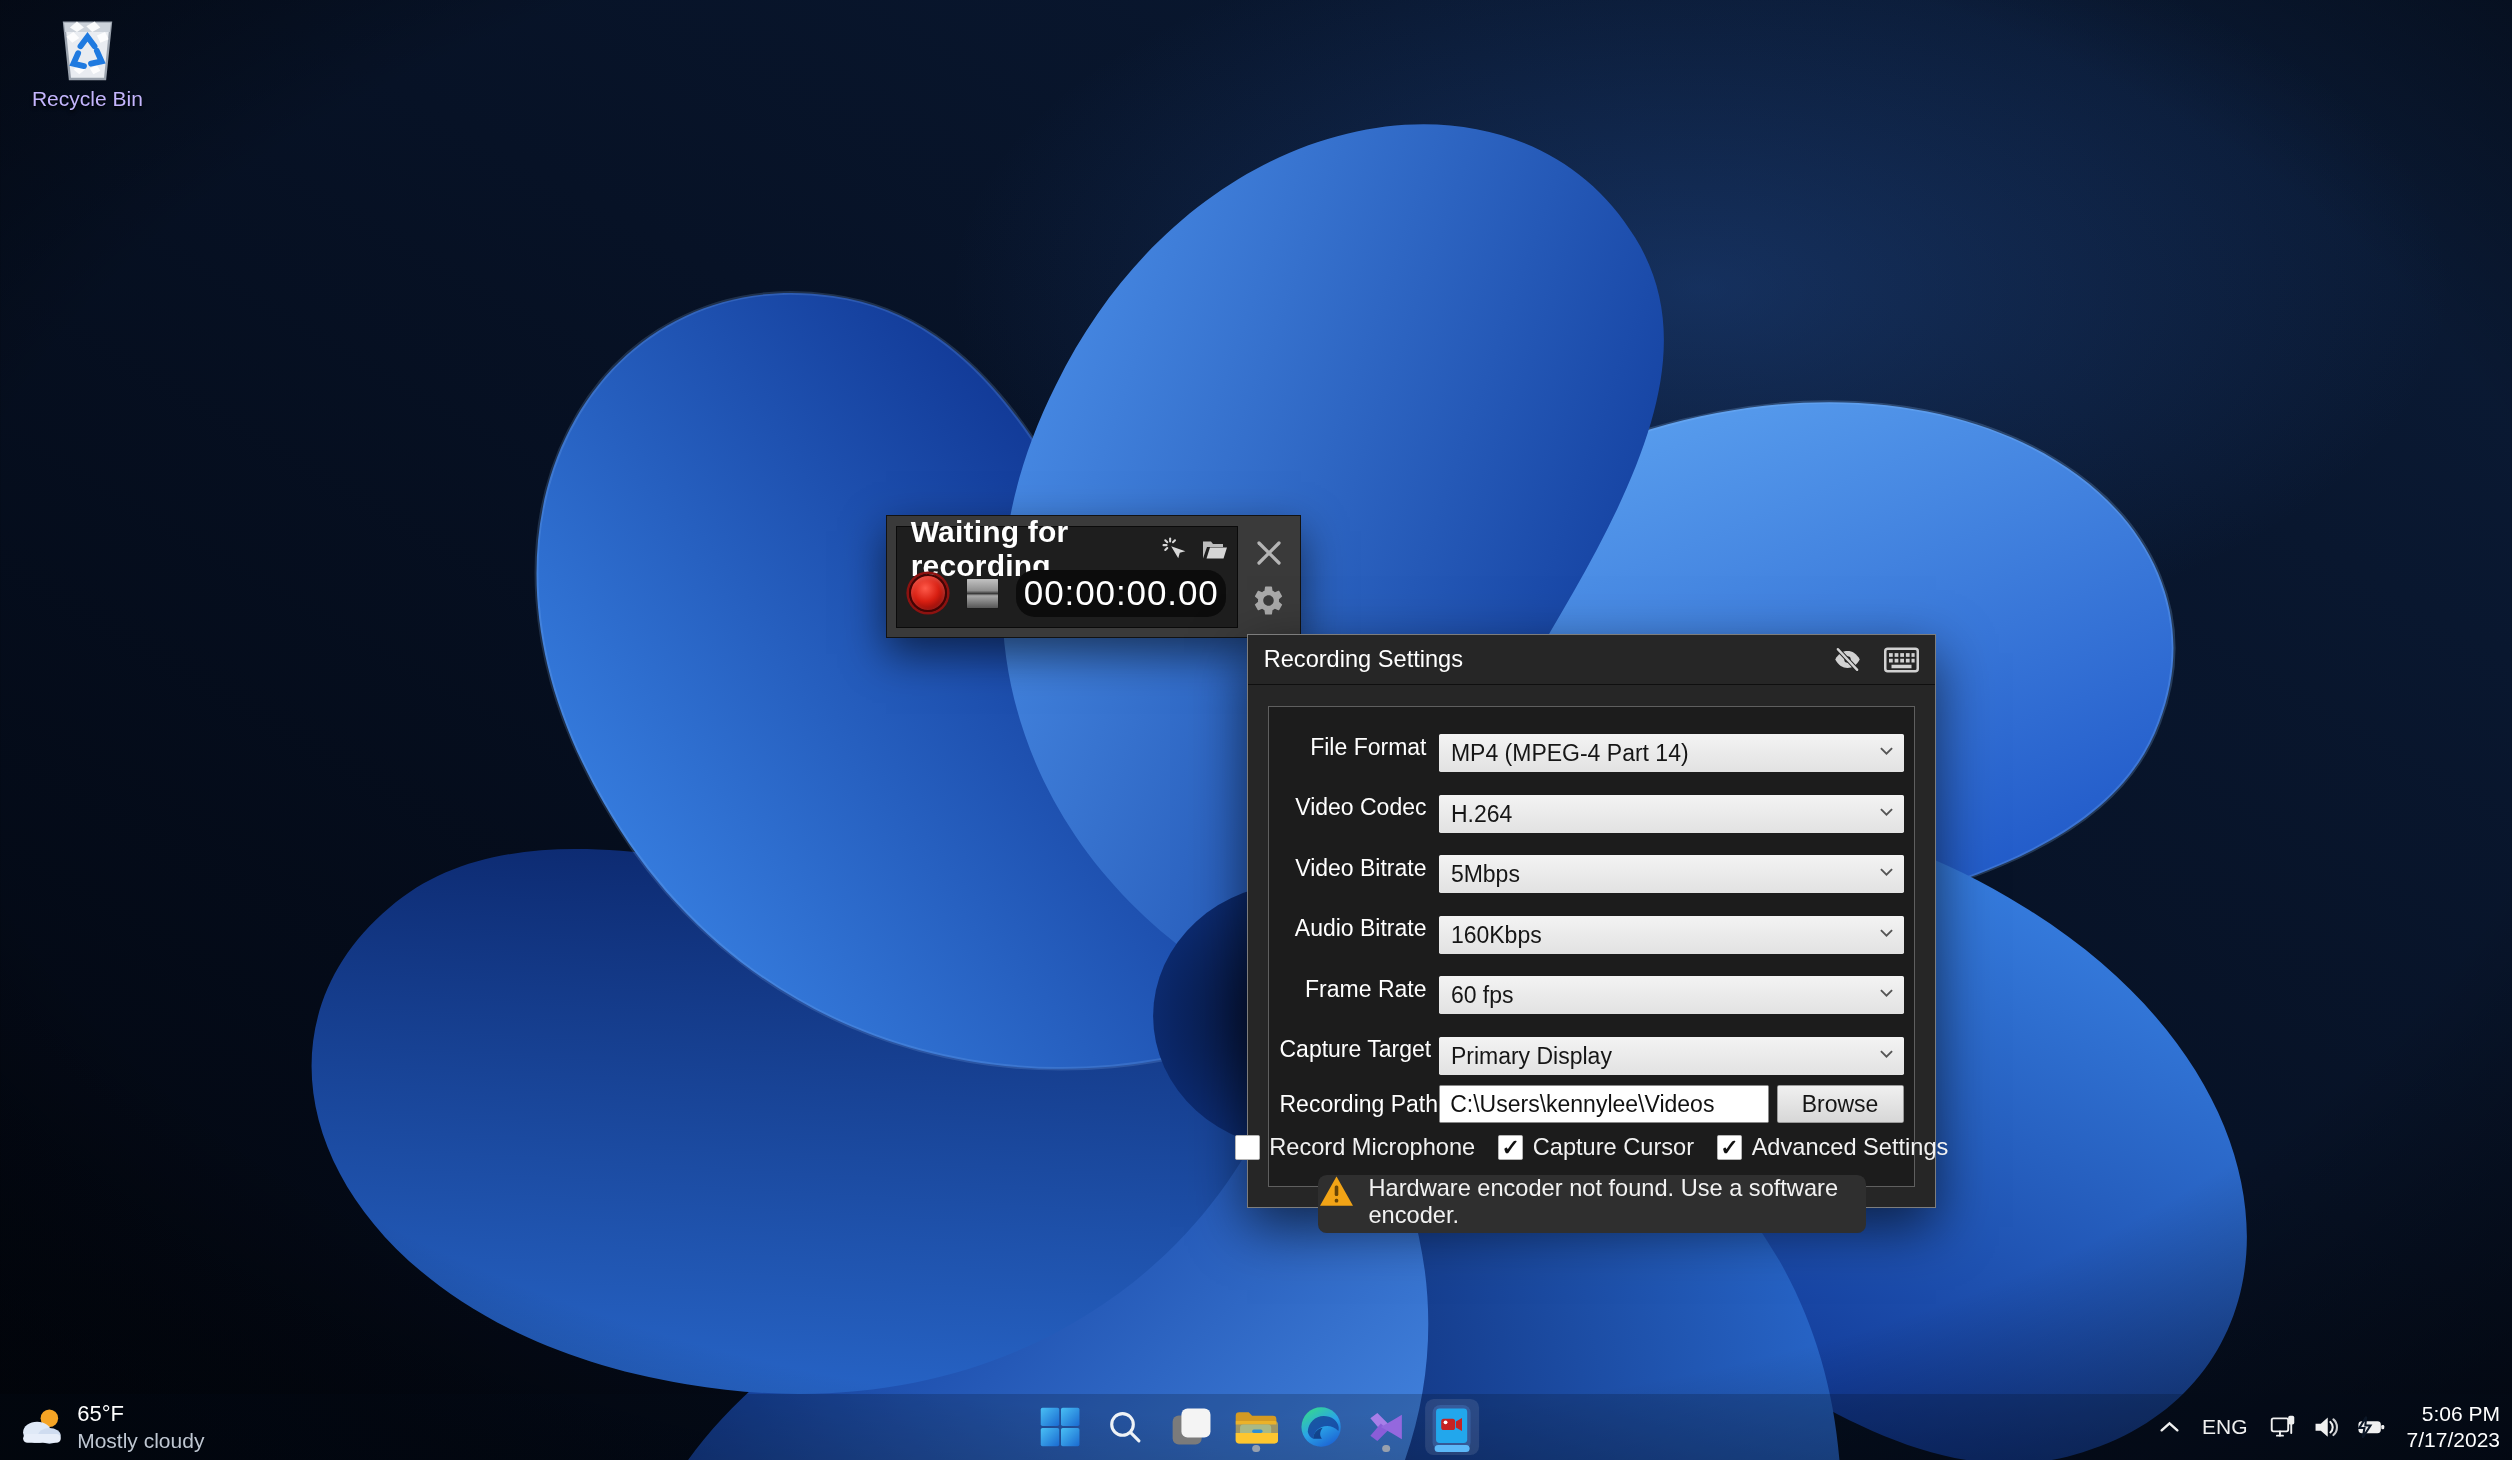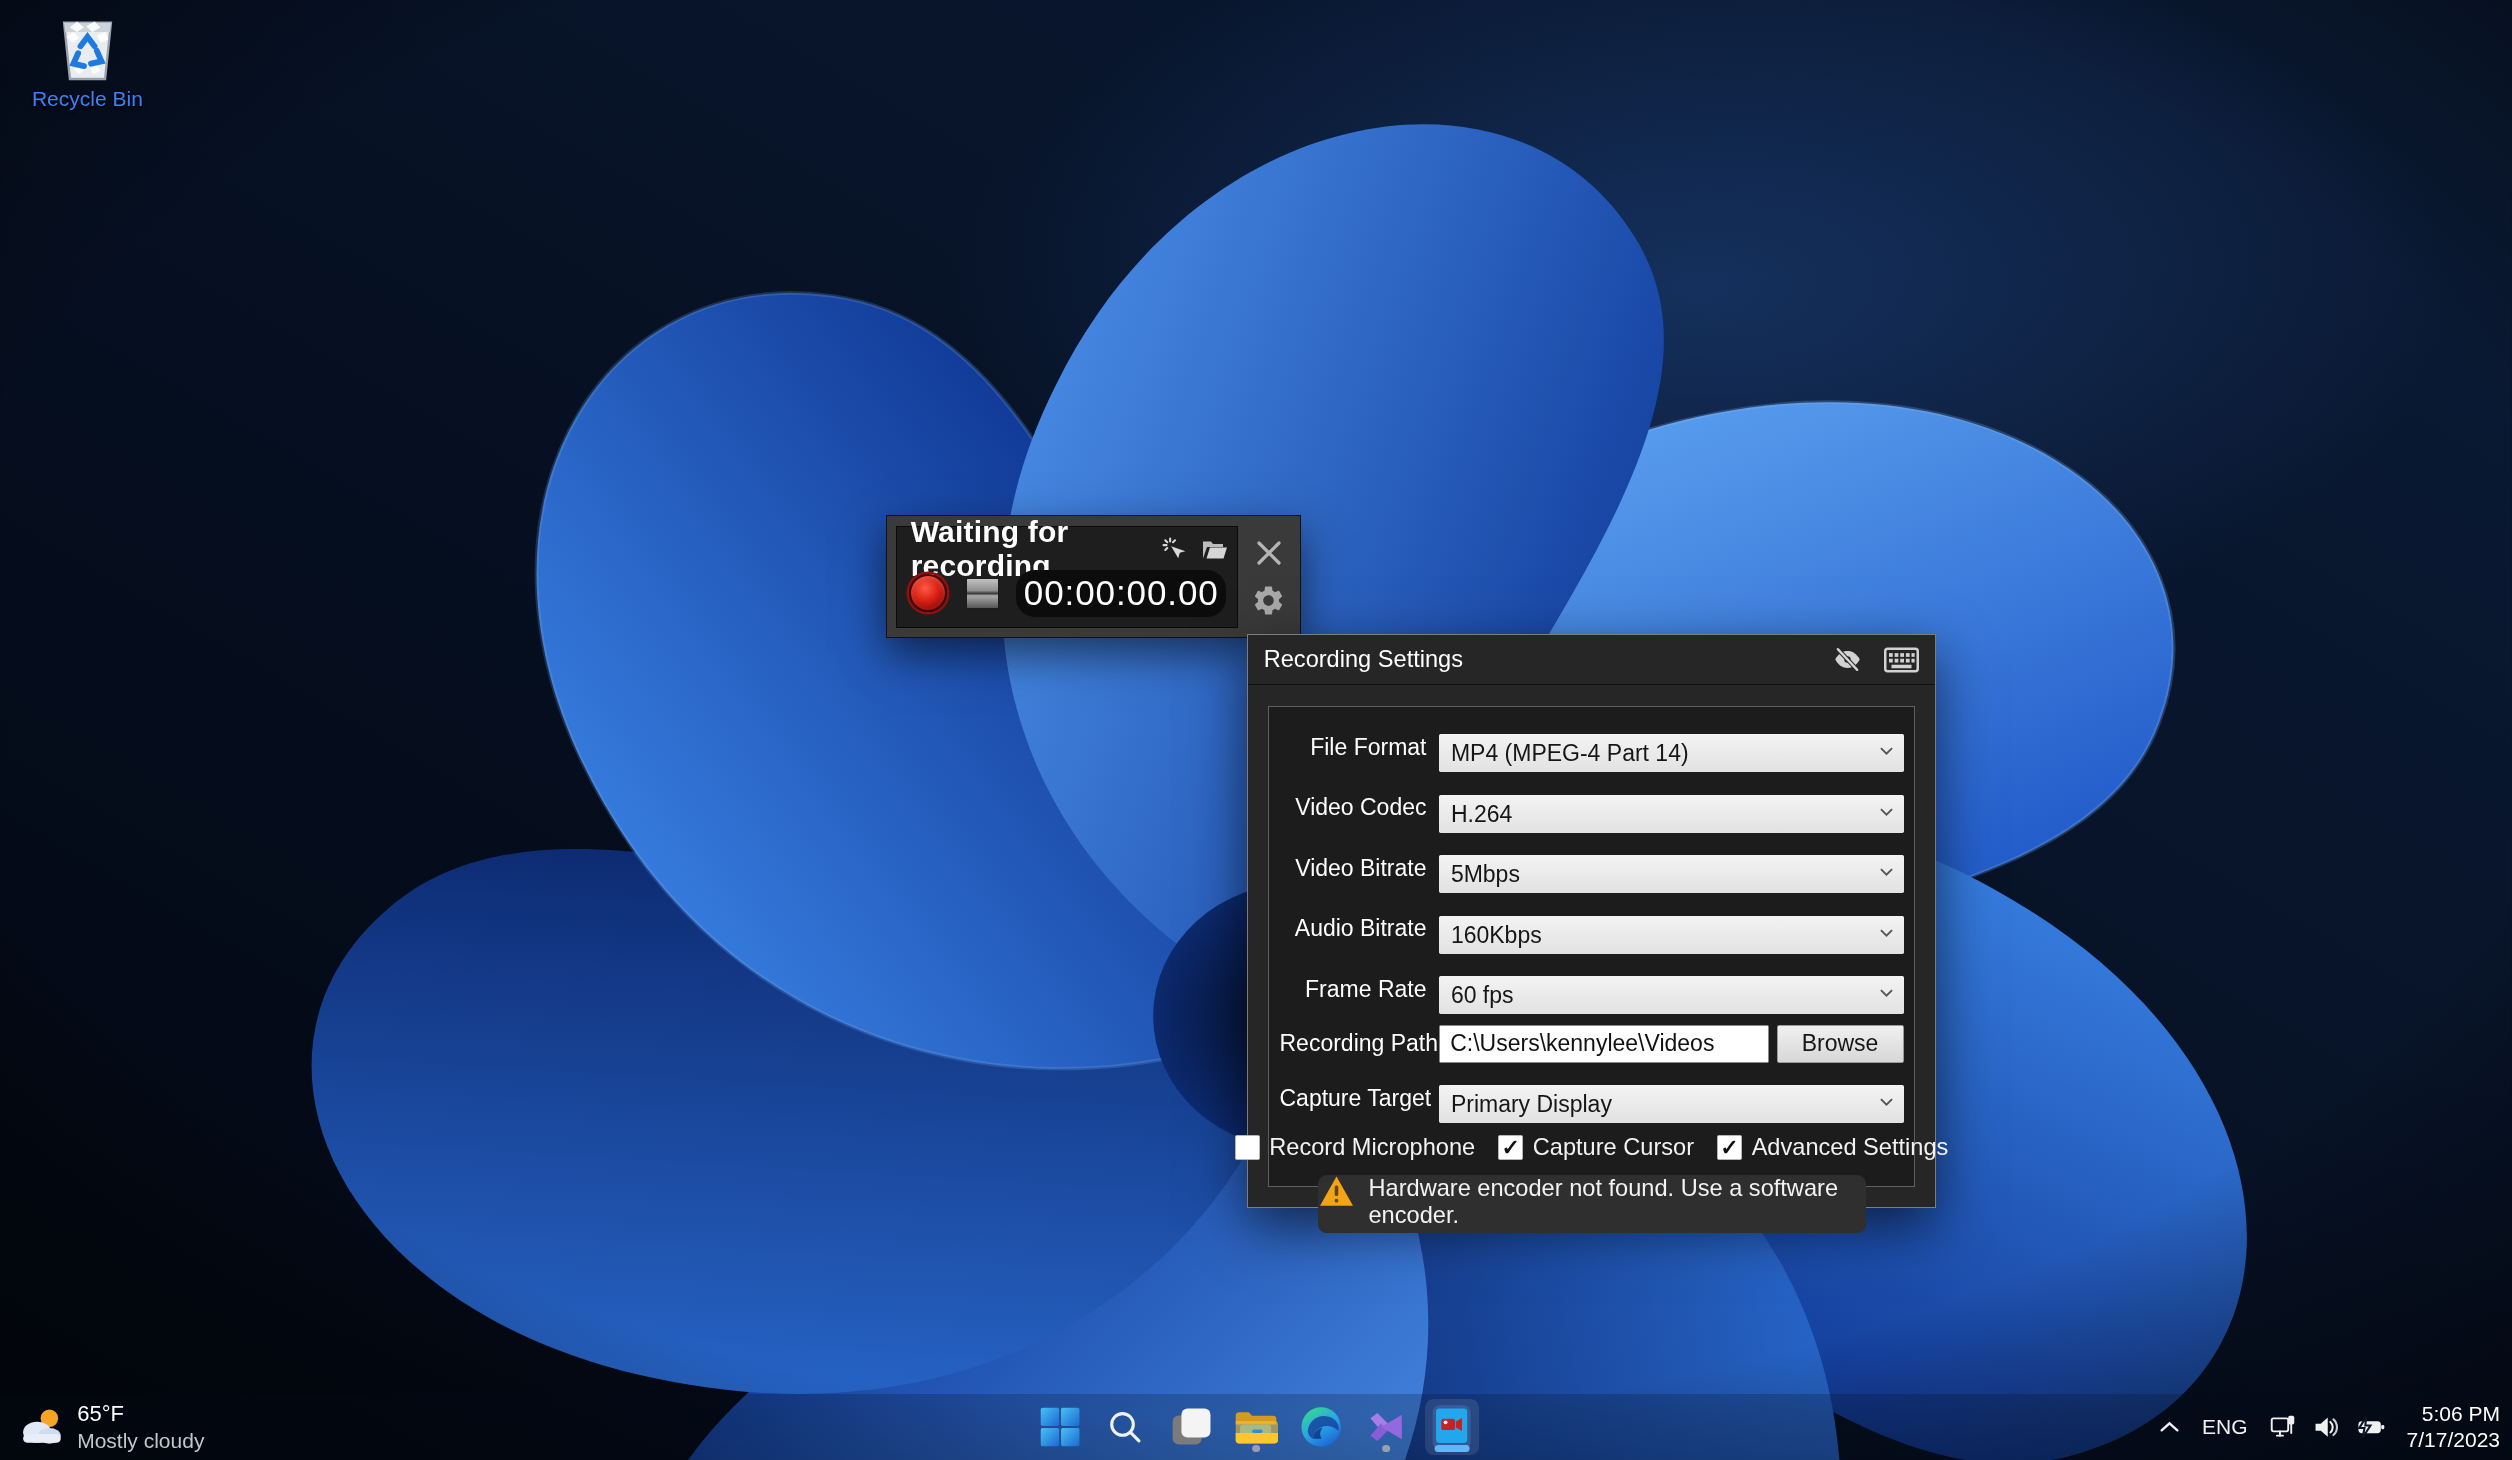--- a/index.html
+++ b/index.html
@@ -5,21 +5,21 @@
   html,body{margin:0;padding:0;background:#000;}
   #screen{position:relative;width:2512px;height:1460px;overflow:hidden;
           font-family:"Liberation Sans",sans-serif;-webkit-font-smoothing:antialiased;}
   #screen *{box-sizing:border-box;}
   svg{display:block;}
 
   
   #wallpaper{position:absolute;inset:0;}
 
   
-  .desktop-icon{position:absolute;left:17.4px;top:10.5px;width:140px;text-align:center;color:#3b82f6;}
+  .desktop-icon{position:absolute;left:17.4px;top:10.5px;width:140px;text-align:center;color:#c4b5fd;}
   .desktop-icon .di-label{font-size:21px;margin-top:1.7px;text-shadow:0 1.7px 3.5px rgba(0,0,0,.9);}
   .desktop-icon svg{margin:0 auto;}
 
   
   #recorder{position:absolute;left:886px;top:515px;width:415px;height:123px;
             background:#3a3a3a;border:1.7px solid #121212;box-shadow:0 15.7px 40px rgba(0,0,0,.55);}
   #rec-inner{position:absolute;left:8.7px;top:9.6px;width:342px;height:102px;
              background:#1e1e1e;border:1.7px solid #0a0a0a;}
   #rec-title-row{position:absolute;left:14px;top:7.9px;right:8.7px;height:30px;display:flex;align-items:center;}
   #rec-title{font-size:30px;font-weight:bold;color:#fff;letter-spacing:0.2px;}
@@ -282,34 +282,34 @@
         <div class="s-row">
           <span class="s-label">Frame Rate</span>
           <div class="dropdown">
             <span>60 fps</span>
             <svg width="13" height="8.7" viewBox="0 0 14 9" fill="none" stroke="#555" stroke-width="2">
                 <polyline points="1,1 7,7 13,1"></polyline>
               </svg>
           </div>
         </div>
         <div class="s-row">
+          <span class="s-label">Capture Target</span>
+          <div class="dropdown">
+            <span>Primary Display</span>
+            <svg width="13" height="8.7" viewBox="0 0 14 9" fill="none" stroke="#555" stroke-width="2">
+                <polyline points="1,1 7,7 13,1"></polyline>
+              </svg>
+          </div>
+        </div>
+
+        <div class="s-row">
           <span class="s-label">Recording Path</span>
           <div class="path-field">
             <input id="path-input" type="text" value="C:\Users\kennylee\Videos" style="">
             <button id="browse-btn">Browse</button>
-          </div>
-        </div>
-
-        <div class="s-row">
-          <span class="s-label">Capture Target</span>
-          <div class="dropdown">
-            <span>Primary Display</span>
-            <svg width="13" height="8.7" viewBox="0 0 14 9" fill="none" stroke="#555" stroke-width="2">
-                <polyline points="1,1 7,7 13,1"></polyline>
-              </svg>
           </div>
         </div>
 
         <div id="cb-row">
           <span class="cb-item">
             <span class="cb-box"></span>
             <span class="cb-label">Record Microphone</span>
           </span>
           <span class="cb-item">
             <span class="cb-box">✓</span>

